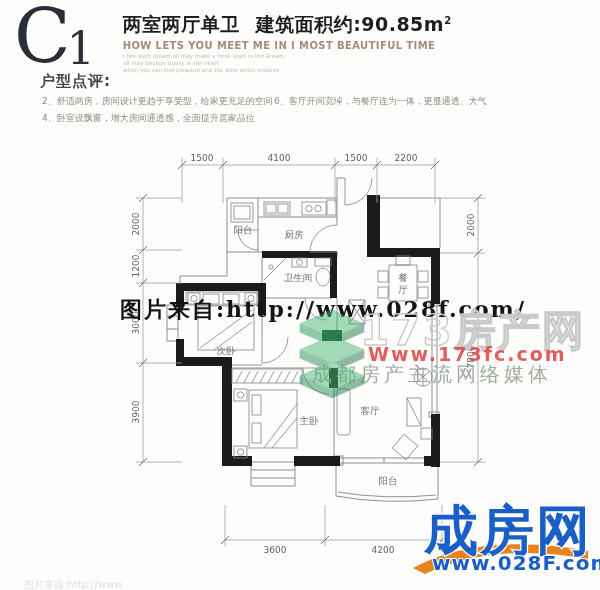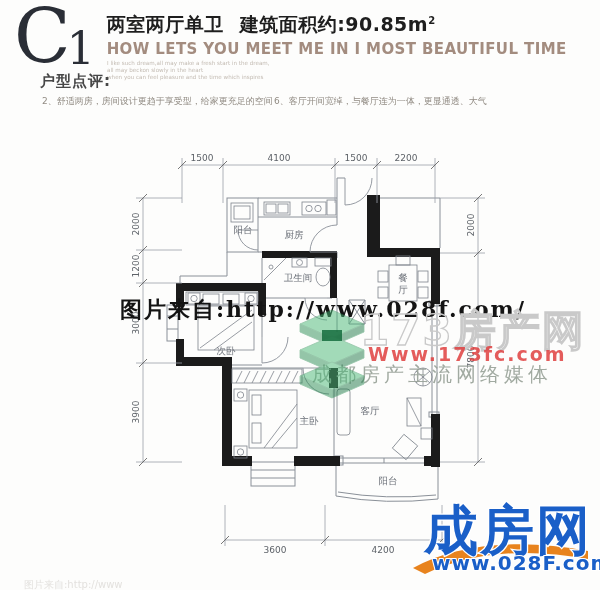--- a/index.html
+++ b/index.html
@@ -5,25 +5,25 @@
   html,body{margin:0;padding:0;}
   body{width:600px;height:590px;overflow:hidden;background:#fefefe;position:relative;
        font-family:"DejaVu Sans","Liberation Sans",sans-serif;}
   .page{position:absolute;inset:0;background:#fdfdfc;}
 
   
   .header{position:absolute;left:14px;top:6px;display:flex;z-index:3;}
   .c1{display:flex;align-items:flex-start;font-family:"DejaVu Serif","Liberation Serif",serif;color:#2a2e36;}
   .c1 .c{font-size:74px;line-height:.82;}
   .c1 .one{font-size:44px;line-height:1;margin-top:21px;margin-left:-4px;}
-  .title-block{margin-left:12px;padding-top:6px;}
+  .title-block{margin-left:28px;padding-top:6px;}
   .title{font-size:19px;font-weight:bold;color:#1e1e1e;letter-spacing:.5px;white-space:nowrap;}
   .title .gap{display:inline-block;width:16px;}
   .title sup{font-size:10px;}
-  .subtitle-en{margin-top:2px;font-size:15px;font-weight:bold;color:#a38c7f;letter-spacing:.4px;white-space:nowrap;}
+  .subtitle-en{margin-top:2px;font-size:10px;font-weight:bold;color:#a38c7f;letter-spacing:.4px;white-space:nowrap;}
   .fineprint{margin-top:2px;font-size:7px;line-height:1.3;color:#c3bbb2;transform:scale(.8);transform-origin:0 0;}
 
   
   .comments{position:absolute;left:40px;top:72px;width:566px;z-index:3;}
   .comments-title{font-size:15px;font-weight:bold;color:#474747;letter-spacing:1px;}
   .comments-grid{margin-top:4px;margin-left:2px;display:grid;grid-template-columns:232px 1fr;
                  row-gap:4px;font-size:9px;color:#918b83;white-space:nowrap;}
 
   svg{position:absolute;left:0;top:0;z-index:1;}
 
@@ -58,20 +58,21 @@
         <div>when you can feel pleasure and the time which inspires</div>
       </div>
     </div>
   </div>
 
   <div class="comments">
     <div class="comments-title">户型点评:</div>
     <div class="comments-grid">
       <div>2、舒适两房，房间设计更趋于享受型，给家更充足的空间</div>
       <div>6、客厅开间宽绰，与餐厅连为一体，更显通透、大气</div>
+      <div>4、卧室设飘窗，增大房间通透感，全面提升居家品位</div>
     </div>
   </div>
 
   <svg width="600" height="590" viewBox="0 0 600 590">
 
     <g stroke="#8a9098" stroke-width="1" fill="none">
 
       <rect x="227" y="198" width="31" height="54"></rect>
       <path d="M258,198 H337 M337,198 V225 M258,252 H262"></path>
       <path d="M337,198 V178 M337,178 H345"></path>

